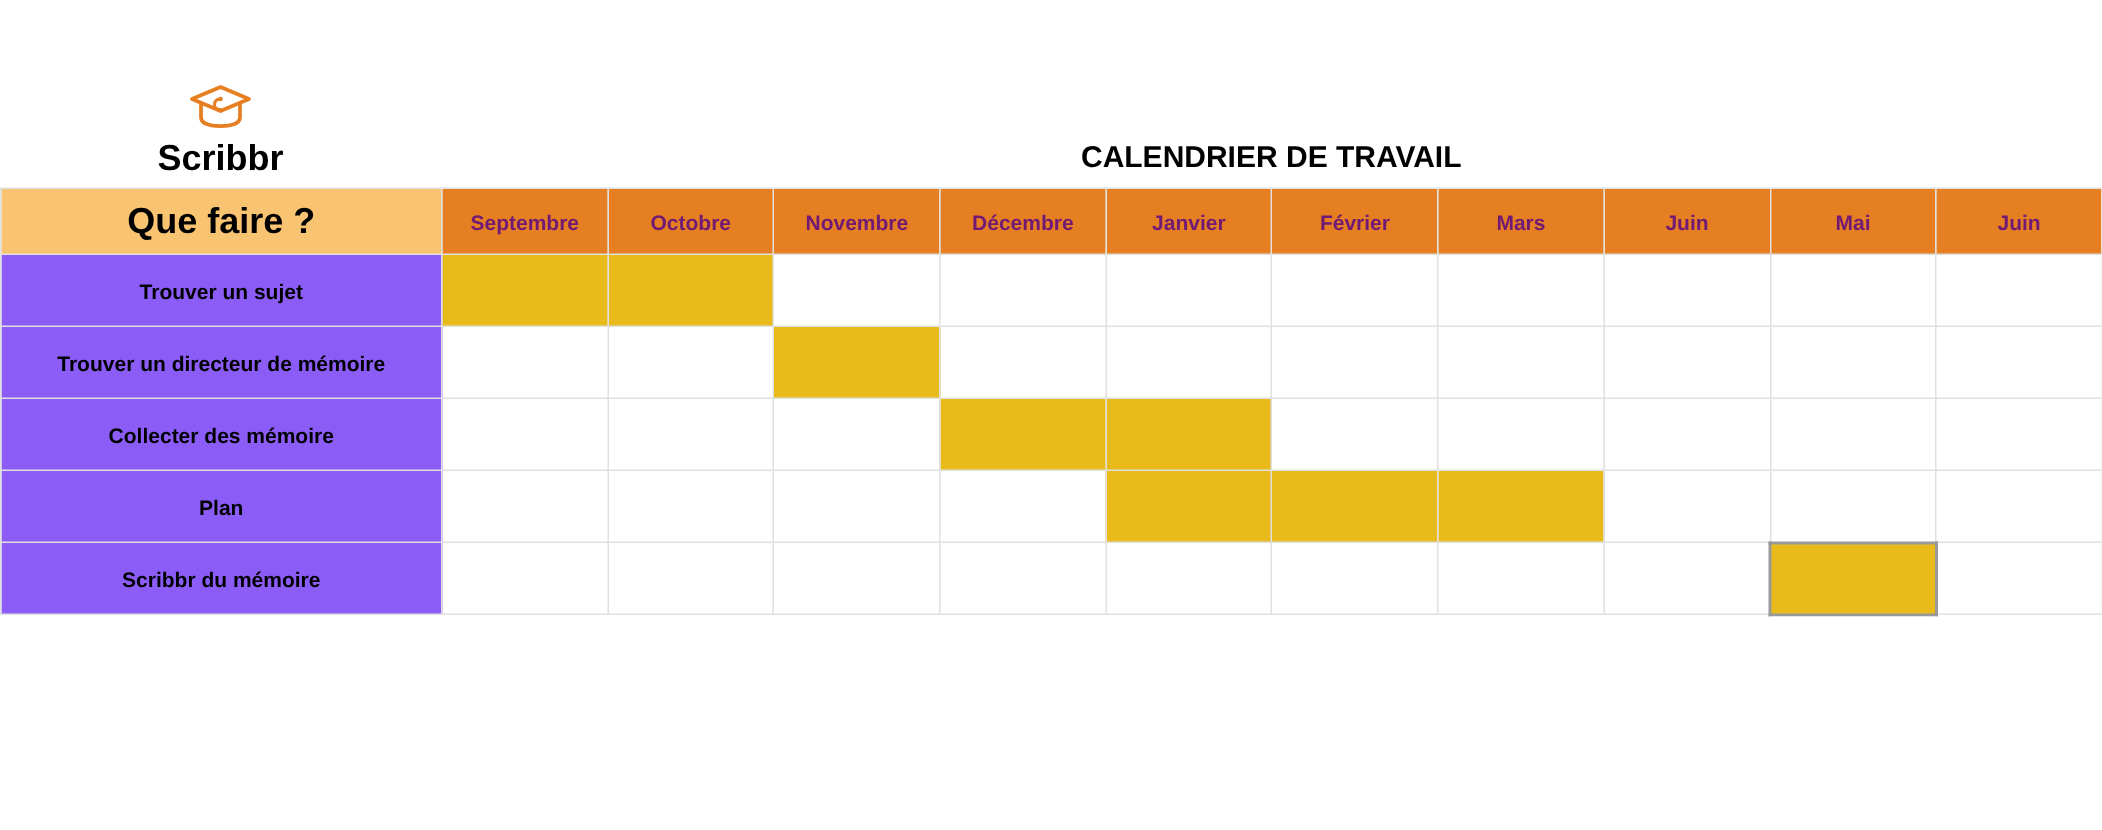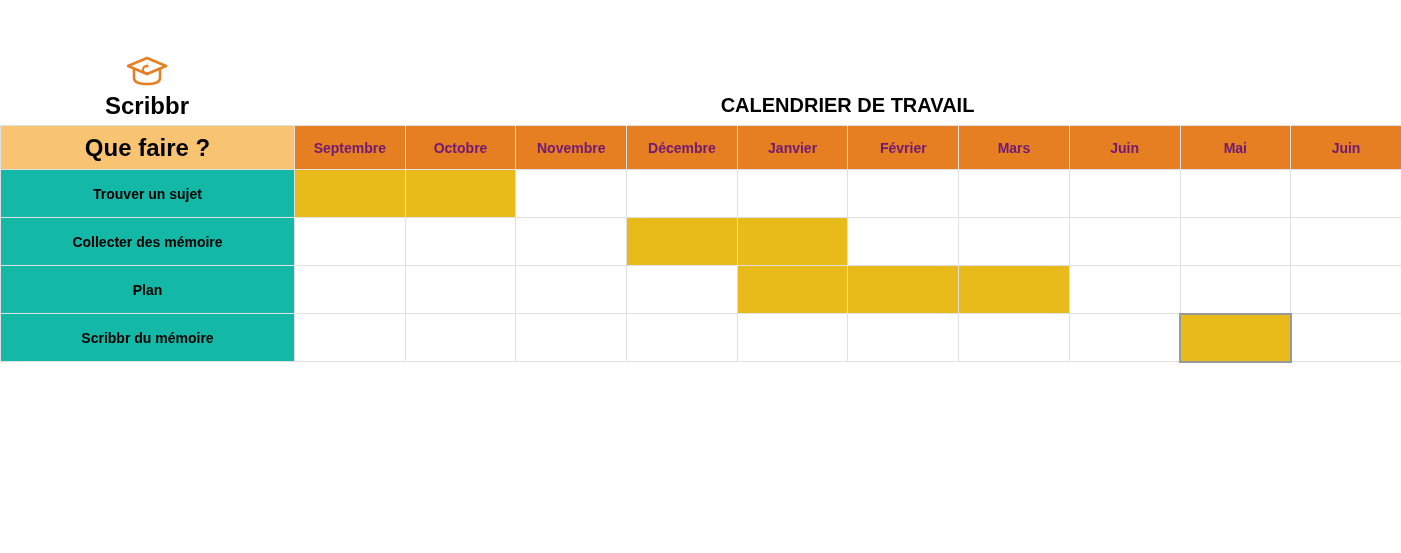--- a/index.html
+++ b/index.html
@@ -9,21 +9,21 @@
     .logo-area { width: 294px; display: flex; flex-direction: column; align-items: center; justify-content: center; }
     .title-area { flex: 1; display: flex; align-items: flex-end; justify-content: center; padding-bottom: 8px; font-weight: bold; font-size: 20px; }
     table { border-collapse: collapse; width: 100%; table-layout: fixed; }
     th, td { border: 1px solid #e0e0e0; text-align: center; }
     .col-label { width: 294px; }
     .col-month { width: 110.7px; }
     .hdr-row th { height: 44px; font-size: 14px; }
     .hdr-label { background: #f8c471; font-size: 24px !important; font-weight: bold; }
     .hdr-month { background: #e67e22; color: #701a75; font-weight: bold; }
     .task-row td { height: 48px; }
-    .task-label { background: #14b8a6; font-weight: bold; font-size: 14px; }
+    .task-label { background: #8b5cf6; font-weight: bold; font-size: 14px; }
     .hl { background: #e8ba1a; }
     .hl-selected { background: #e8ba1a; border: 2px solid #999 !important; }
     .logo-svg { width: 46px; height: 36px; }
     .logo-text { font-weight: bold; font-size: 24px; margin-top: 2px; }
   </style>
 </head>
 <body>
 
 <div class="container">
   <div class="header-row">
@@ -76,20 +76,33 @@
           <td></td>
           <td></td>
           <td></td>
           <td></td>
           <td></td>
           <td></td>
           <td></td>
           <td></td>
         </tr>
         <tr class="task-row">
+          <td class="task-label">Trouver un directeur de mémoire</td>
+          <td></td>
+          <td></td>
+          <td class="hl"></td>
+          <td></td>
+          <td></td>
+          <td></td>
+          <td></td>
+          <td></td>
+          <td></td>
+          <td></td>
+        </tr>
+        <tr class="task-row">
           <td class="task-label">Collecter des mémoire</td>
           <td></td>
           <td></td>
           <td></td>
           <td class="hl"></td>
           <td class="hl"></td>
           <td></td>
           <td></td>
           <td></td>
           <td></td>

